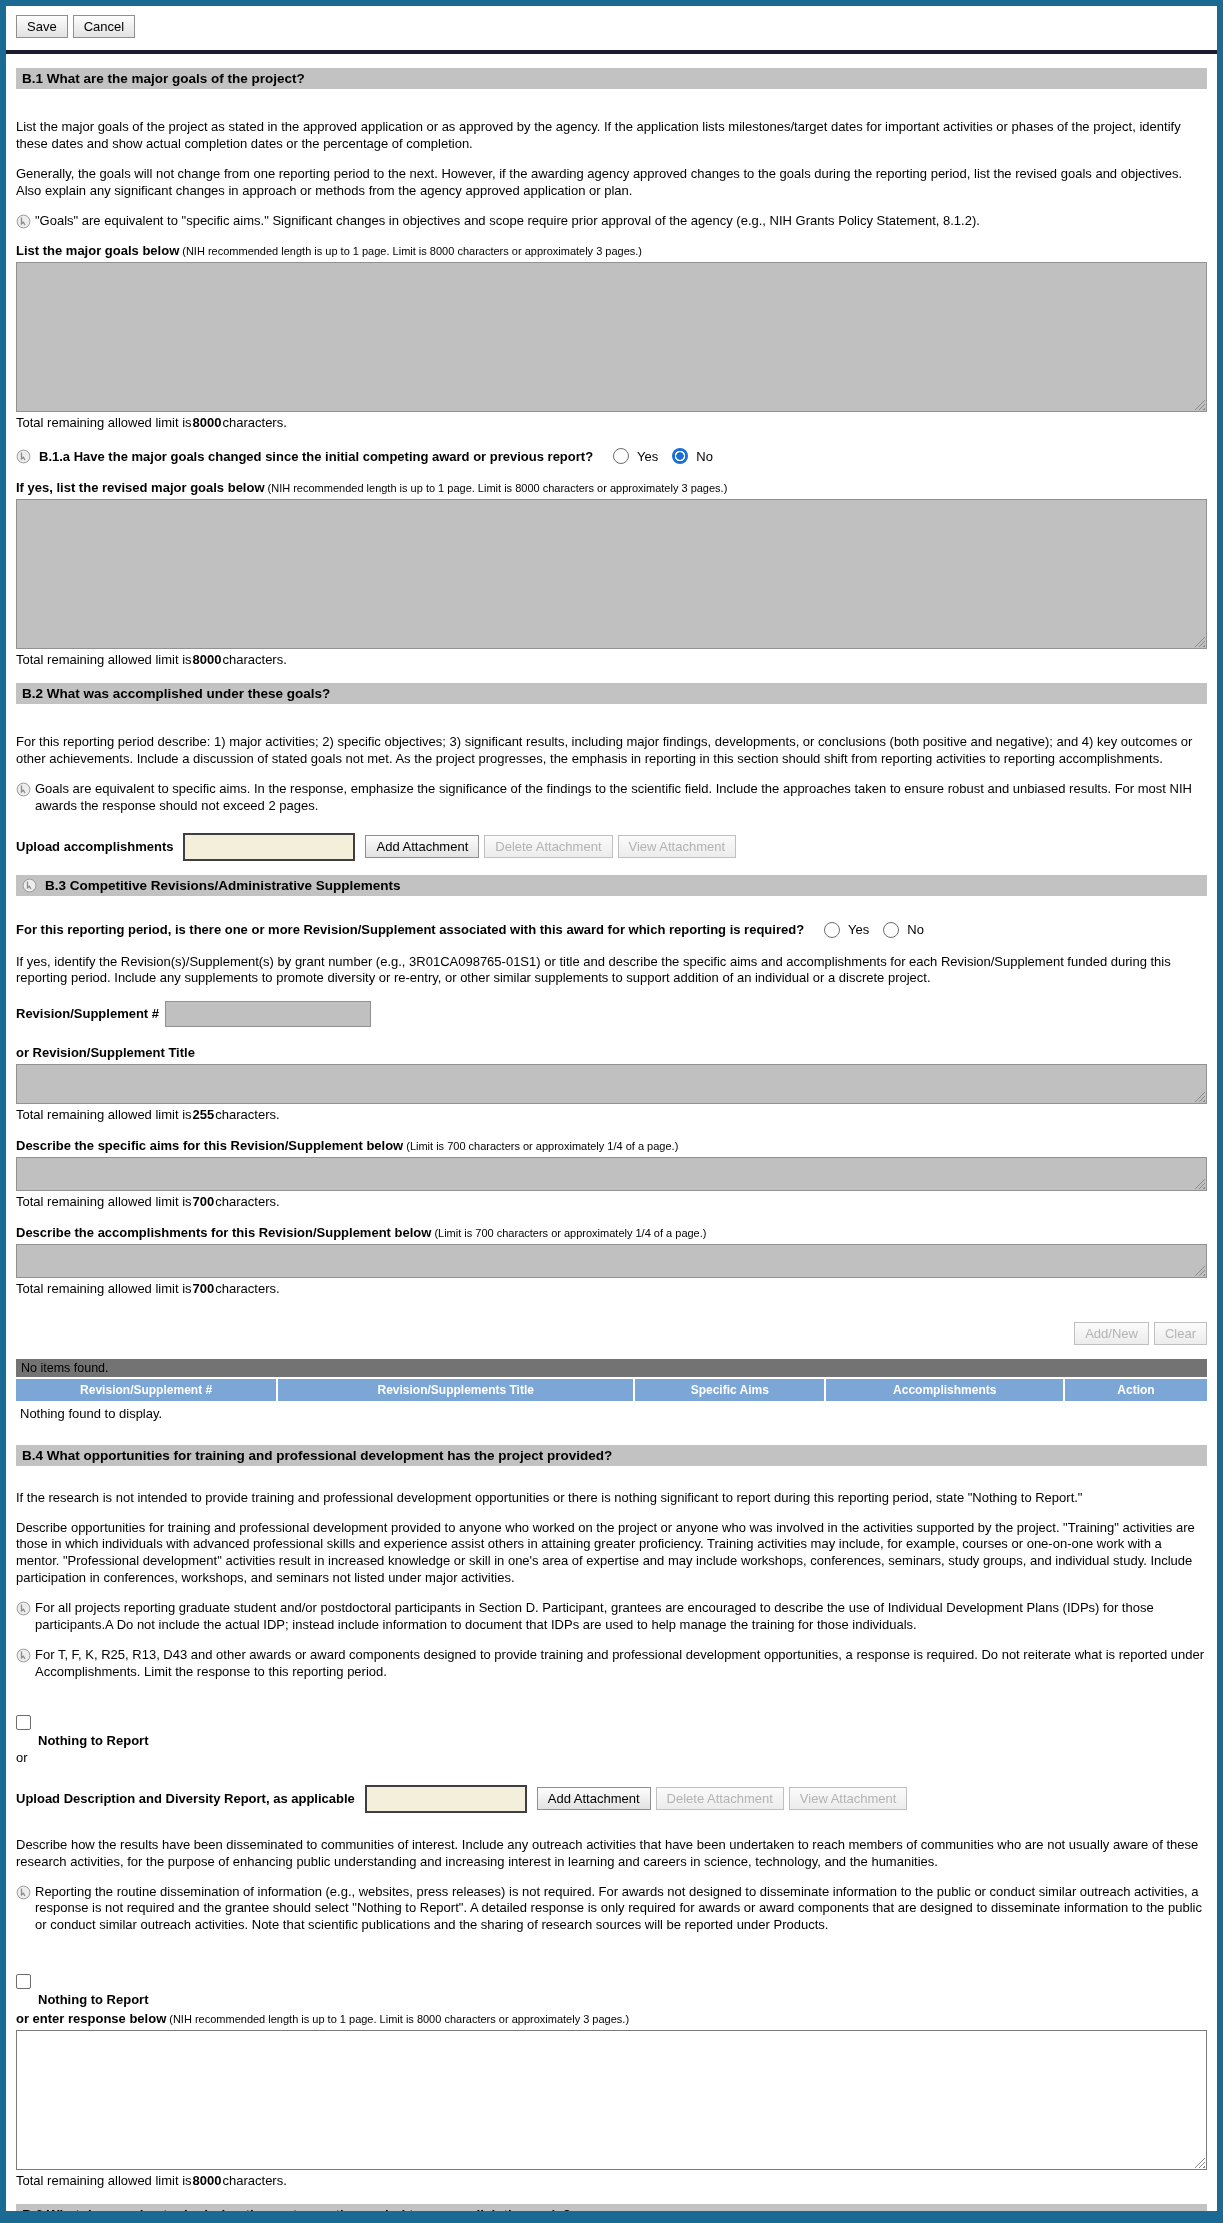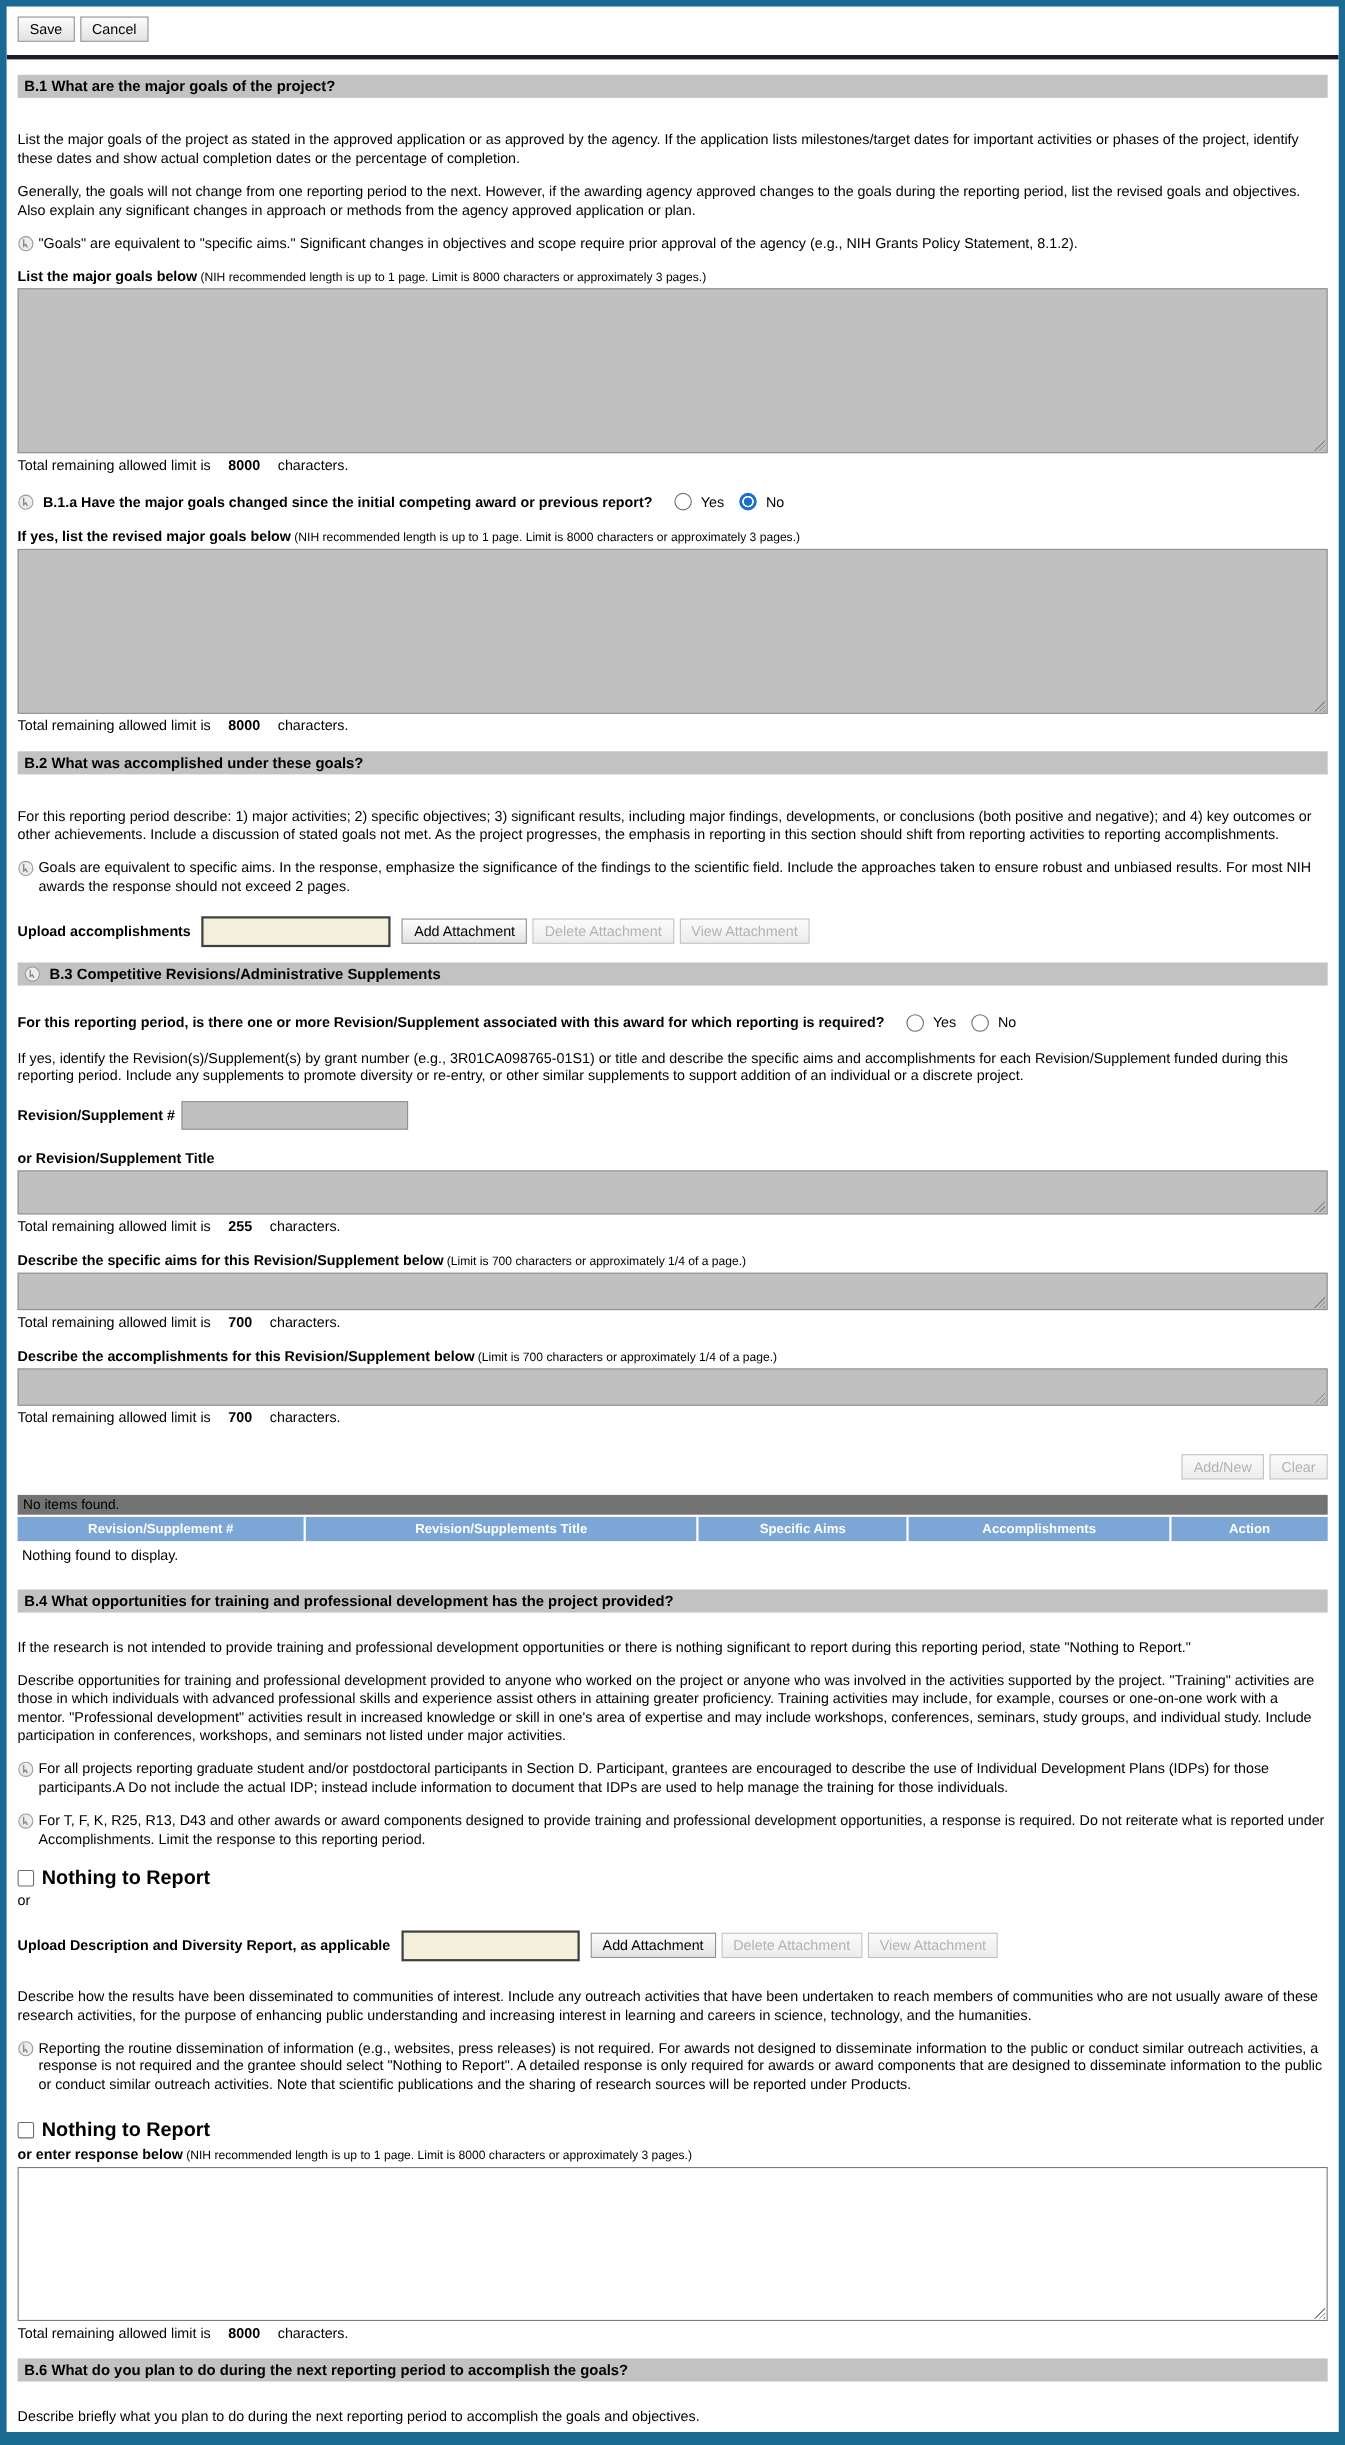--- a/index.html
+++ b/index.html
@@ -34,21 +34,21 @@
     font-family:"Liberation Sans",sans-serif;font-size:13px;
     border:1px solid #7a7a7a;background:#fff;margin:0;
   }
   textarea.gray{background:#c0c0c0;border-color:#919191;}
   .grip{
     position:absolute;right:2px;bottom:2px;width:11px;height:11px;pointer-events:none;
     background:repeating-linear-gradient(135deg,transparent 0 2px,#8a8a8a 2px 3px);
     clip-path:polygon(100% 0,100% 100%,0 100%);
   }
   .remaining{margin:3px 0 14px 0;}
-  .remaining b{margin:0 16px;text-align:center;}
+  .remaining b{margin:0 1px;text-align:center;}
   .q-row{margin:16px 0;display:flex;align-items:center;flex-wrap:wrap;gap:4px;}
   .q-row b{margin-right:6px;}
   .radio{
     width:14px;height:14px;border:1px solid #6d6d6d;border-radius:50%;
     display:inline-block;background:#fff;vertical-align:-3px;margin:0 4px 0 10px;cursor:pointer;
   }
   .radio.checked{
     border:none;width:16px;height:16px;vertical-align:-4px;
     background:radial-gradient(circle,#1a6fd4 0 3.5px,#fff 4px 5px,#1a6fd4 5.5px);
   }
@@ -72,21 +72,21 @@
   .right-btns{text-align:right;margin:24px 0 14px 0;}
   .noitems{background:#737373;padding:2px 5px;font-size:12.5px;margin-top:6px;}
   .thead{display:flex;gap:2px;margin-top:2px;}
   .th{
     background:#7CA6D5;color:#fff;font-weight:bold;font-size:12px;
     text-align:center;padding:4px 2px;box-sizing:border-box;
   }
   .c1{width:22%;} .c2{width:30%;} .c3{width:16%;} .c4{width:20%;} .c5{width:12%;}
   .tempty{padding:5px 4px 10px 4px;}
   .cb-row{margin:16px 0 2px 0;display:flex;align-items:center;}
-  .cb-row b{font-size:18px;}
+  .cb-row b{font-size:13px;margin-top:36px;}
   .or-line{margin:2px 0;}
   .toolbar{padding:2px 0 6px 0;}
 </style>
 </head>
 <body>
 
 <div class="content">
 
   <div class="toolbar">
     <button class="btn">Save</button><button class="btn">Cancel</button>

